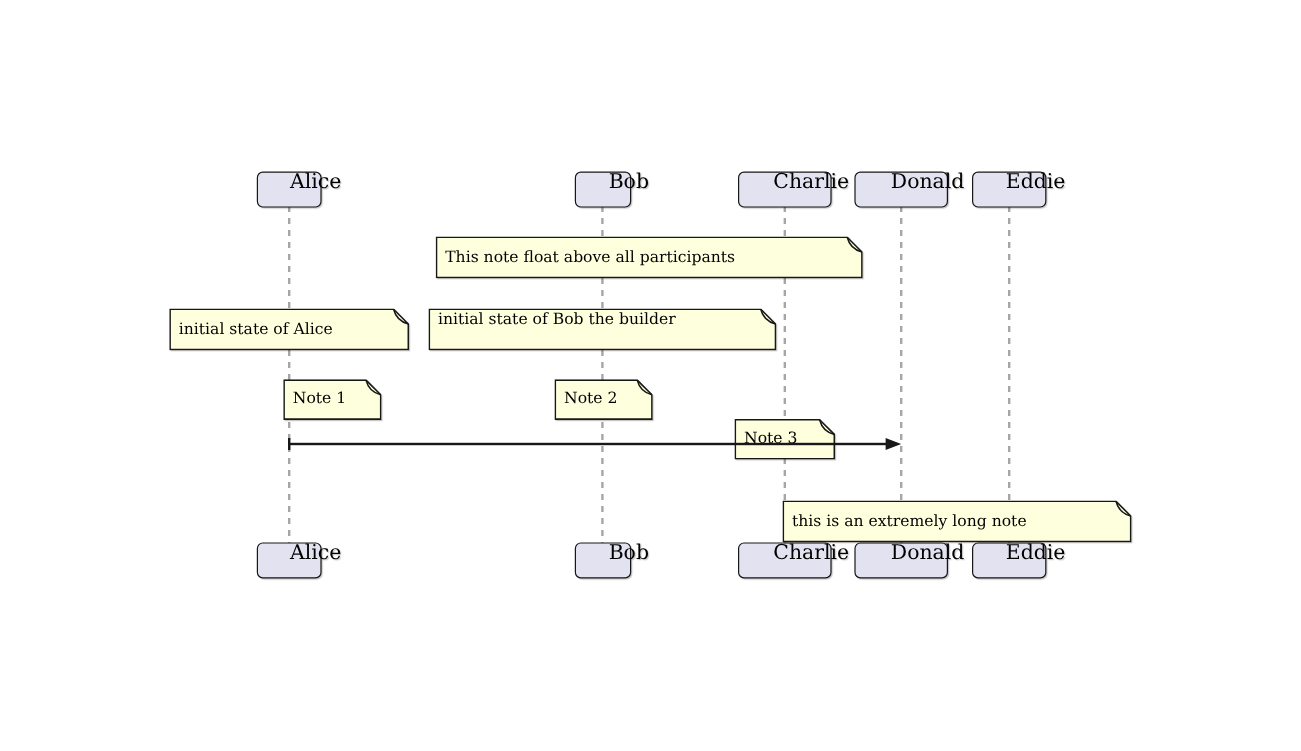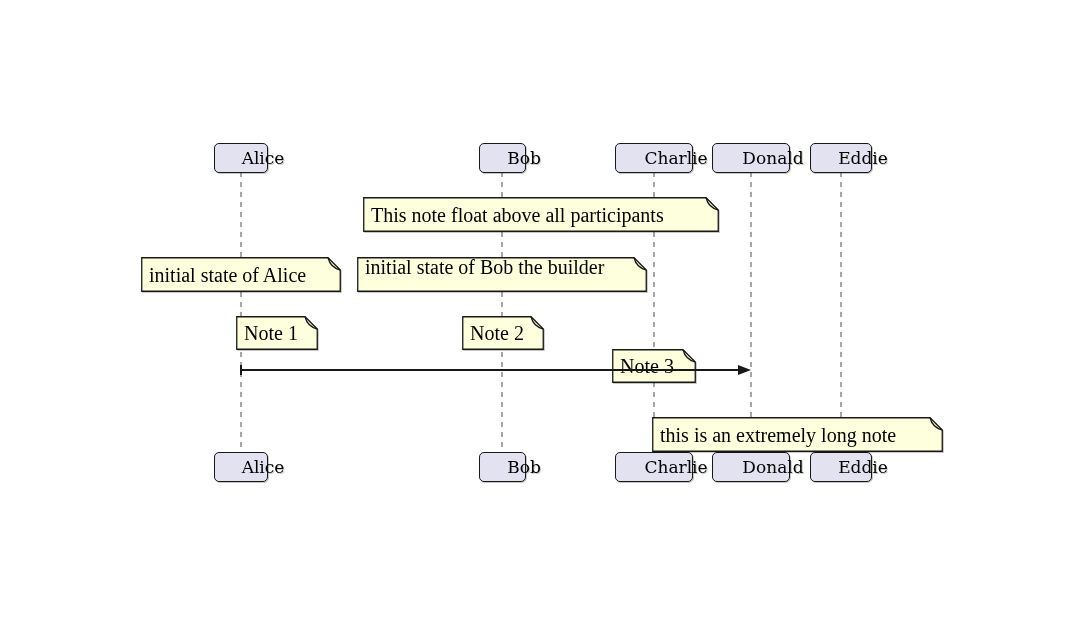--- a/index.html
+++ b/index.html
@@ -22,45 +22,43 @@
       transparent 5px 10px
     );
   }
   .pbox {
     position: absolute;
     height: 30px;
     background: var(--participant-fill);
     border: 1.5px solid var(--participant-border);
     border-radius: 5px;
     display: flex;
-    align-items: center;
     justify-content: center;
     filter: drop-shadow(1.5px 1.5px 0 rgba(0,0,0,0.22));
     padding-left: 44px;
   }
   .plabel {
     font-size: 17px;
     line-height: 1;
     white-space: nowrap;
     padding: 0 2px;
   }
   .note {
     position: absolute;
     filter: drop-shadow(1.5px 1.5px 0 rgba(0,0,0,0.22));
   }
   .note svg { position: absolute; left: 0; top: 0; display: block; }
   .note-text {
     position: absolute;
     left: 8px;
     top: 50%;
     transform: translateY(-52%);
-    font-size: 20px;
+    font-size: 13px;
     line-height: 1;
     white-space: nowrap;
-    font-family: Liberation Serif, serif;
   }
   .arrow-line { position: absolute; height: 2px; background: var(--arrow-color); }
   .arrow-tick { position: absolute; width: 2px; height: 10px; background: var(--arrow-color); }
   .arrow-head { position: absolute; width: 0; height: 0; border-style: solid; }
 </style>
 </head>
 <body>
 
 <div id="canvas" style="background: rgb(255, 255, 255); color: rgb(0, 0, 0);">
     <div class="lifeline" style="left: 240.3px; top: 172px; height: 281px;"></div>

